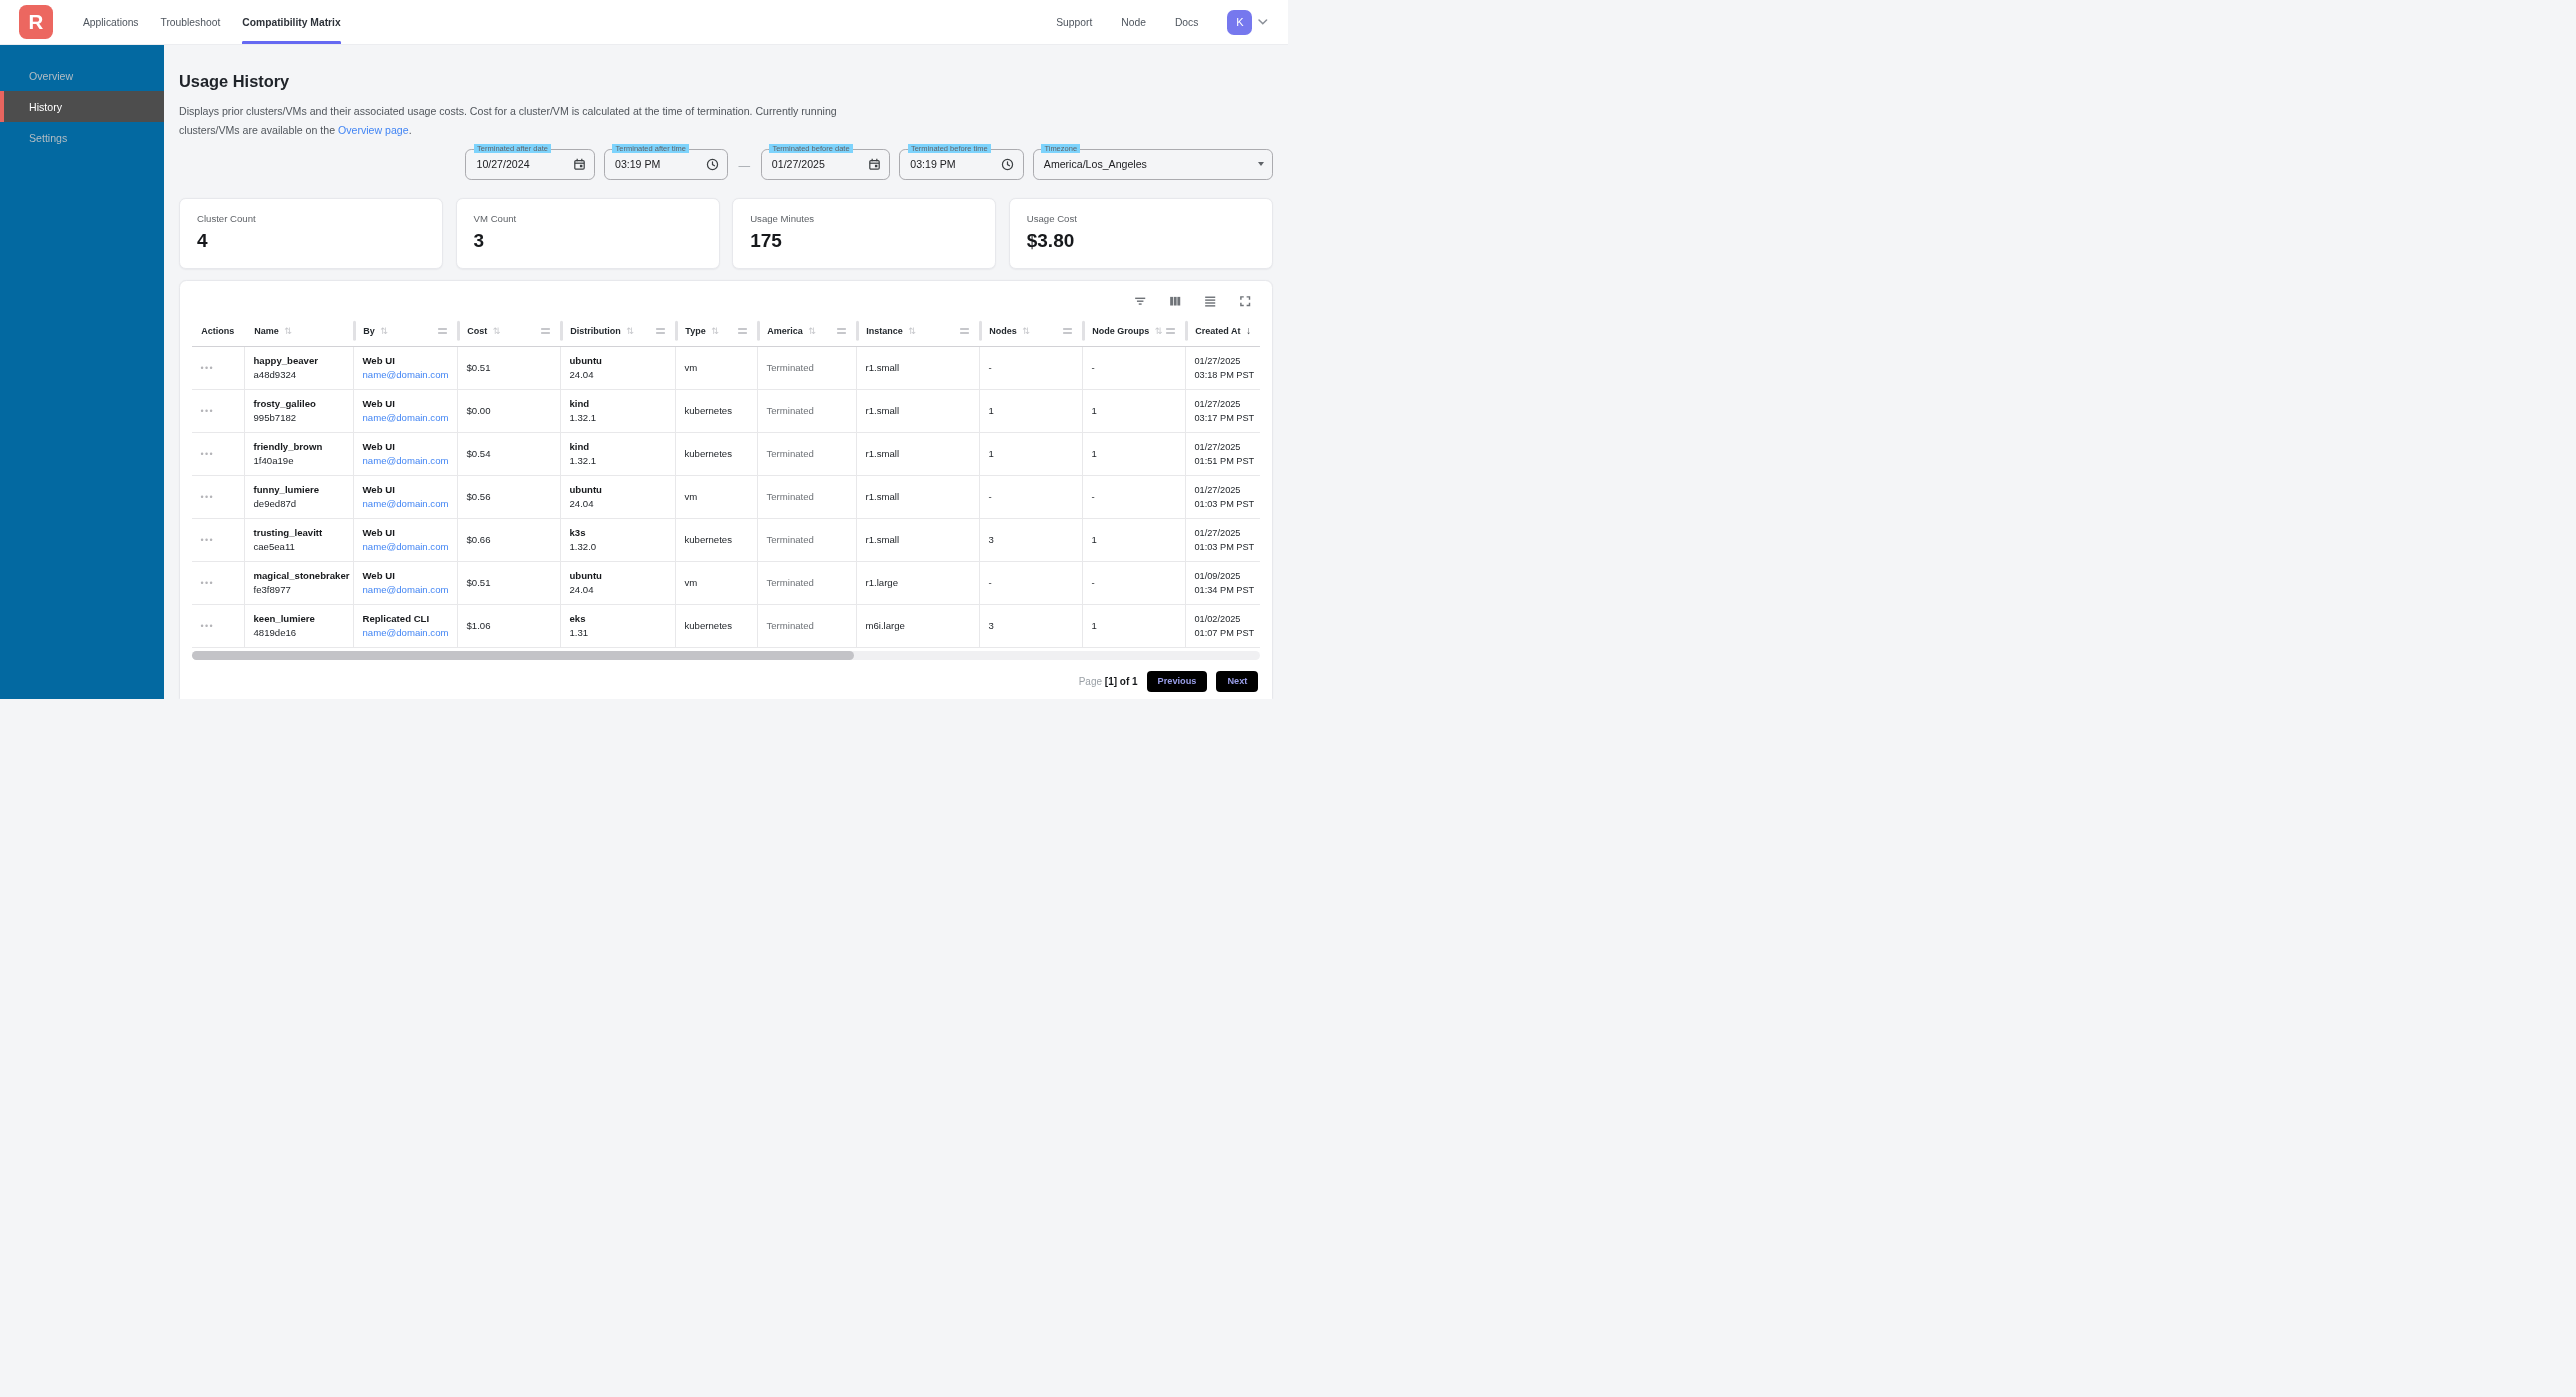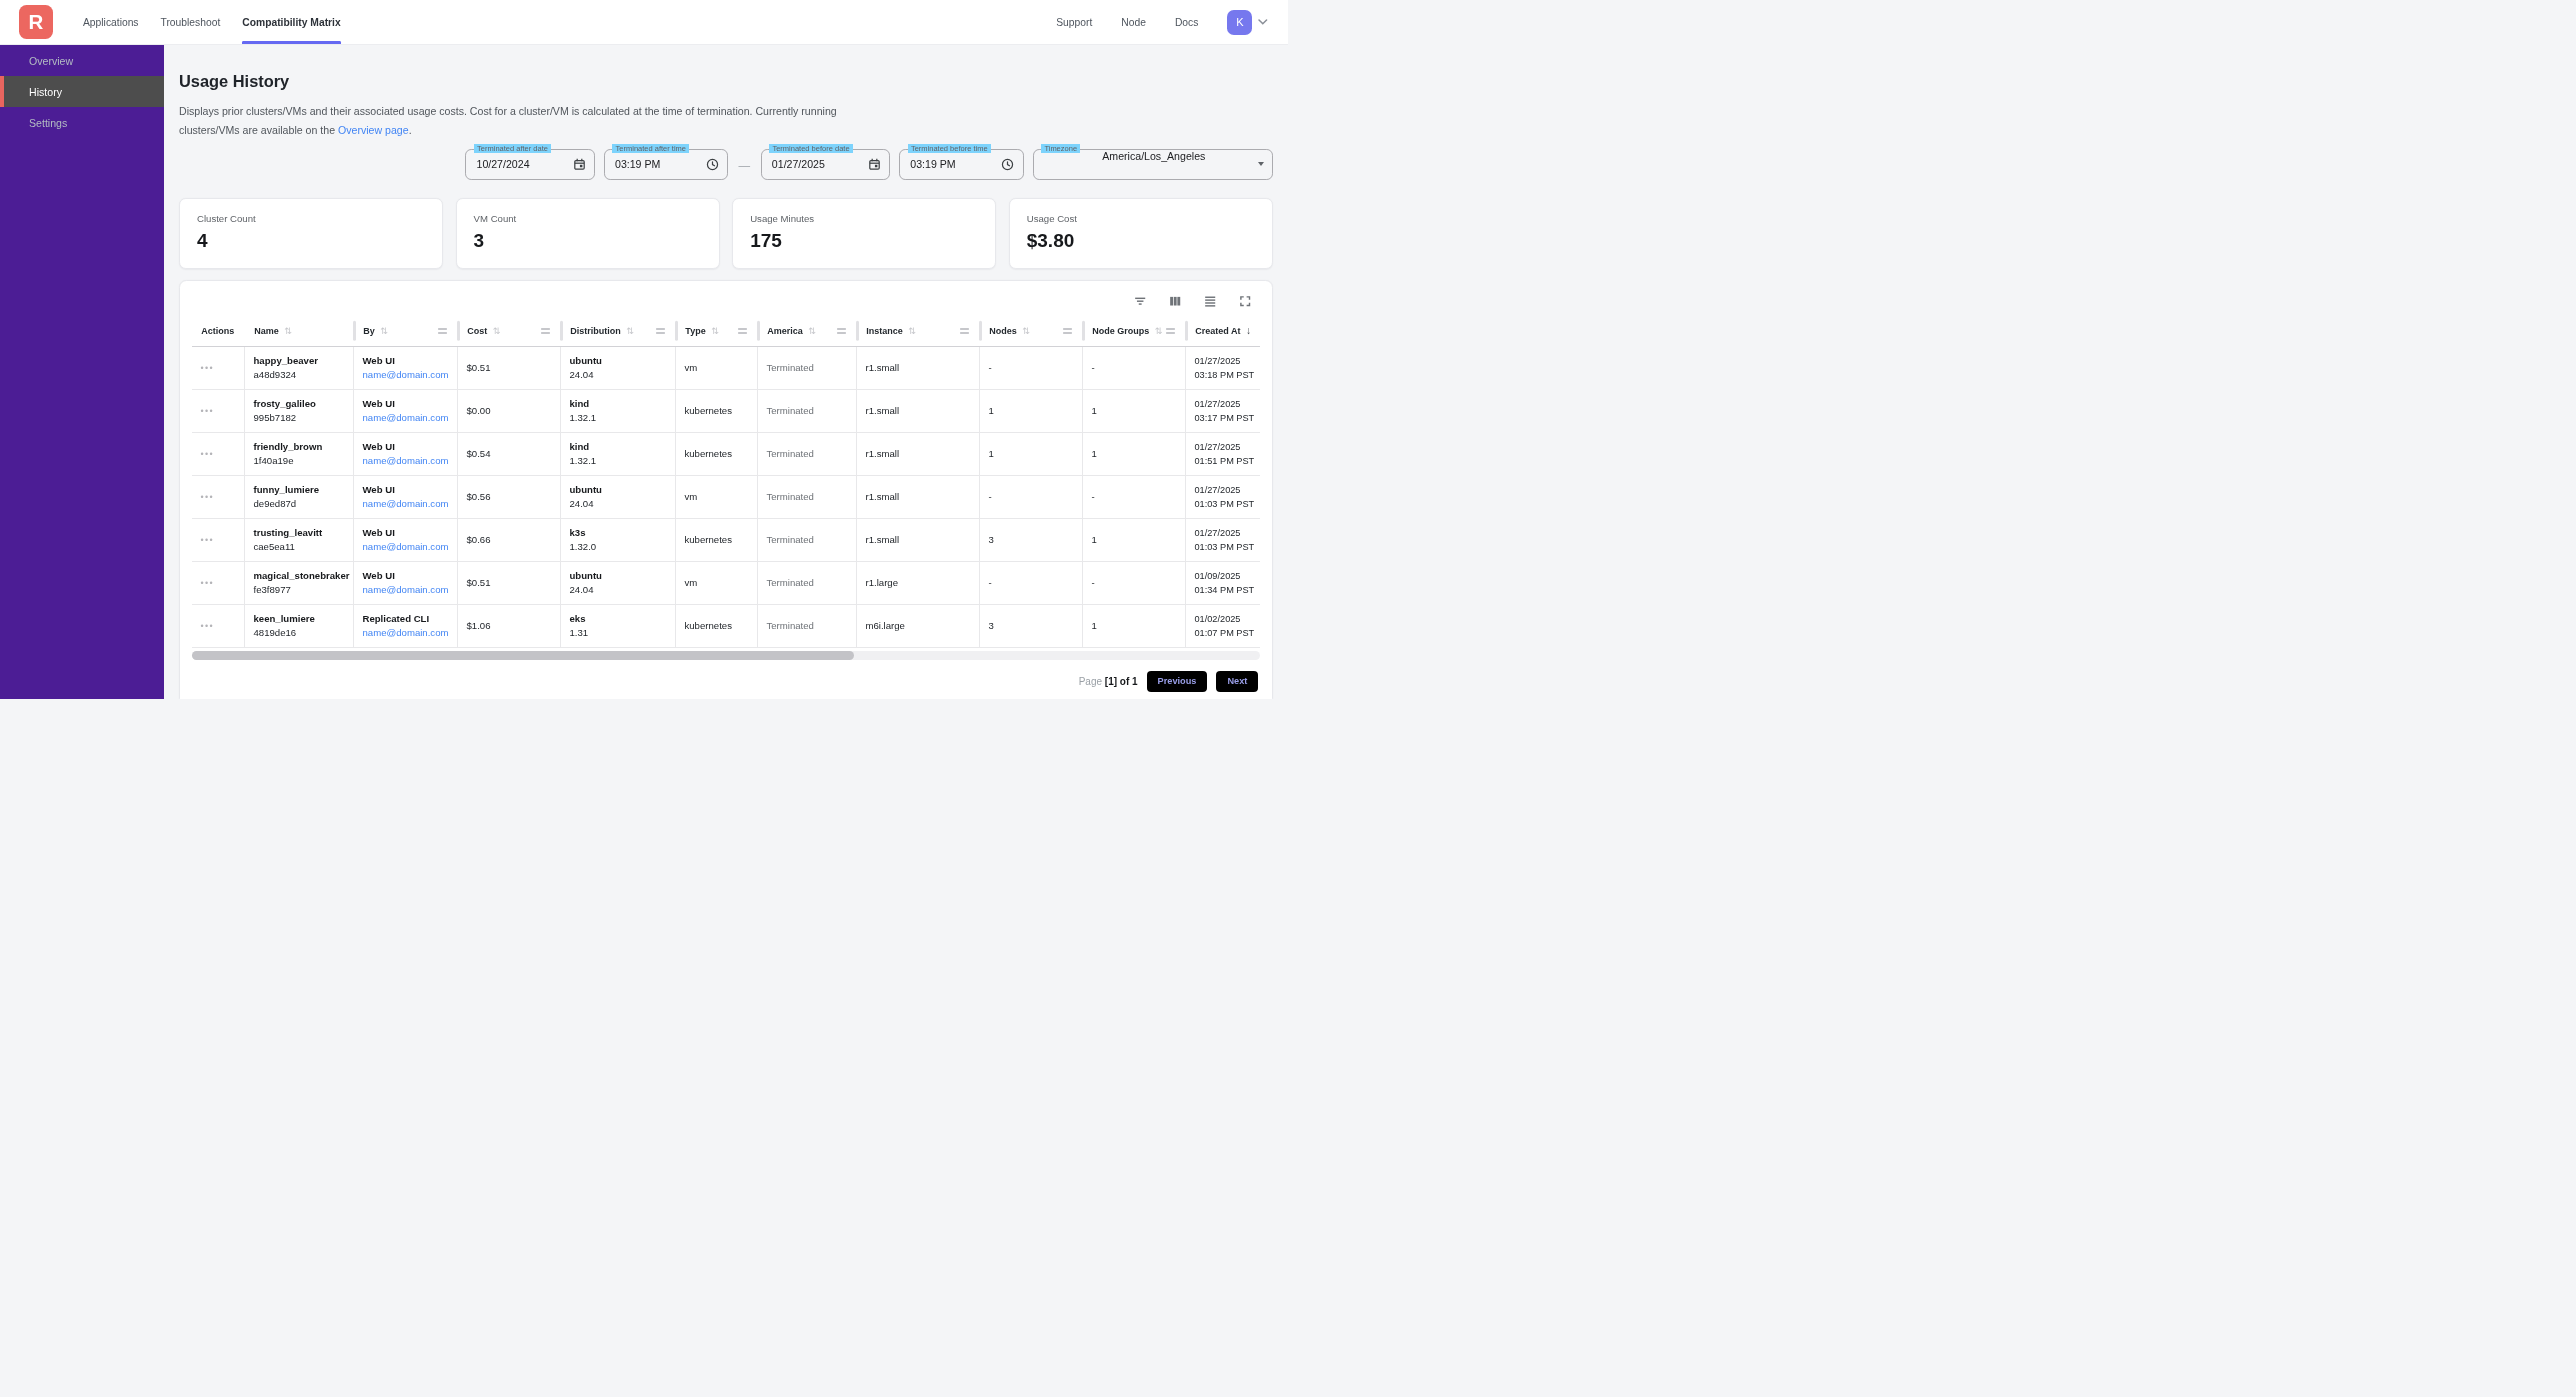--- a/index.html
+++ b/index.html
@@ -34,21 +34,21 @@
   }
   .nav-right{margin-left:auto;display:flex;align-items:center;gap:29px;padding-right:20.5px;}
   .nav-right .nav-link{height:auto;}
   .avatar-wrap{display:flex;align-items:center;gap:5.5px;cursor:pointer;}
   .avatar{
     width:25px;height:25px;border-radius:6.8px;background:#7678ee;color:#fff;
     font-size:11px;display:flex;align-items:center;justify-content:center;
   }
   
   .shell{display:flex;height:655px;}
-  .sidebar{width:164px;background:#4c1d95;flex:none;}
+  .sidebar{width:164px;background:#0369a1;flex:none;padding-top:15px;}
   .side-item{
     height:31px;display:flex;align-items:center;padding-left:25px;
     color:#b4bdc3;font-size:10.6px;cursor:pointer;border-left:4.1px solid transparent;
   }
   .side-item.active{background:#4d4d4d;color:#fff;border-left-color:#e8655f;}
   .main{flex:1;padding:0 15px;min-width:0;}
   
   .page-title{font-size:16.4px;font-weight:bold;color:#20242a;margin:27px 0 0 0;}
   .page-desc{
     margin:11px 0 0 0;font-size:10.6px;line-height:1.75;color:#51565c;max-width:665px;
@@ -62,21 +62,21 @@
     cursor:pointer;
   }
   .field-label{
     position:absolute;top:-5.5px;left:7.5px;background:#7dd3fc;padding:0 3.4px;
     font-size:7.5px;color:#5f6368;white-space:nowrap;
   }
   .field-value{font-size:10.6px;color:#202124;white-space:nowrap;}
   .field .f-icon{margin-left:auto;padding-left:9.6px;display:flex;align-items:center;}
   .f-date{width:109px;}
   .f-time{width:104px;}
-  .f-tz{width:220px;flex-direction:column;}
+  .f-tz{width:220px;}
   .dash{color:#9aa0a6;font-size:11.6px;margin:0 1.4px;}
   .caret{
     width:0;height:0;border-left:3.8px solid transparent;border-right:3.8px solid transparent;
     border-top:4.1px solid #5f6368;
   }
   
   .stats{display:flex;gap:12.3px;margin-top:18px;}
   .stat-card{
     flex:1;background:#fff;border:0.7px solid #e7e8ec;border-radius:6.8px;
     box-shadow:0 0.7px 1.4px rgba(16,24,40,.05);height:71px;padding:14.4px 17px;box-sizing:border-box;

